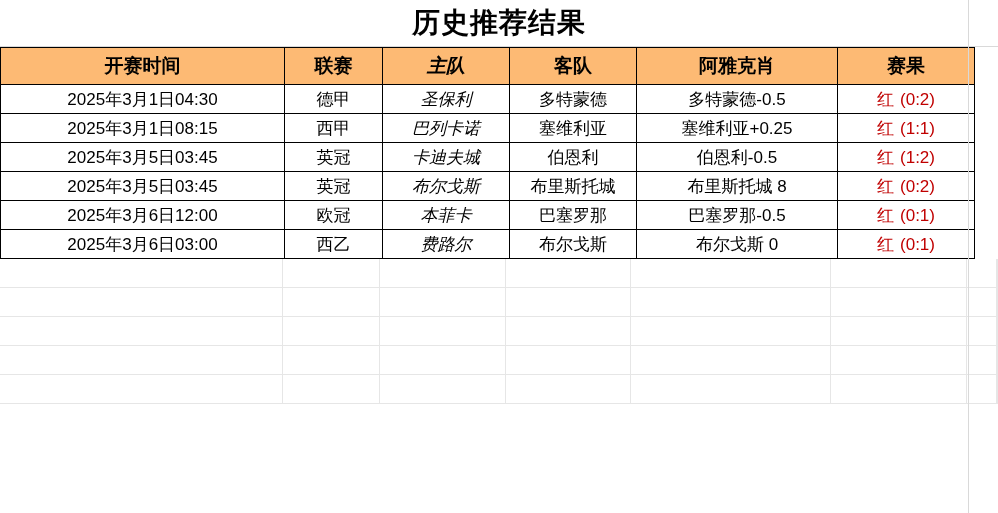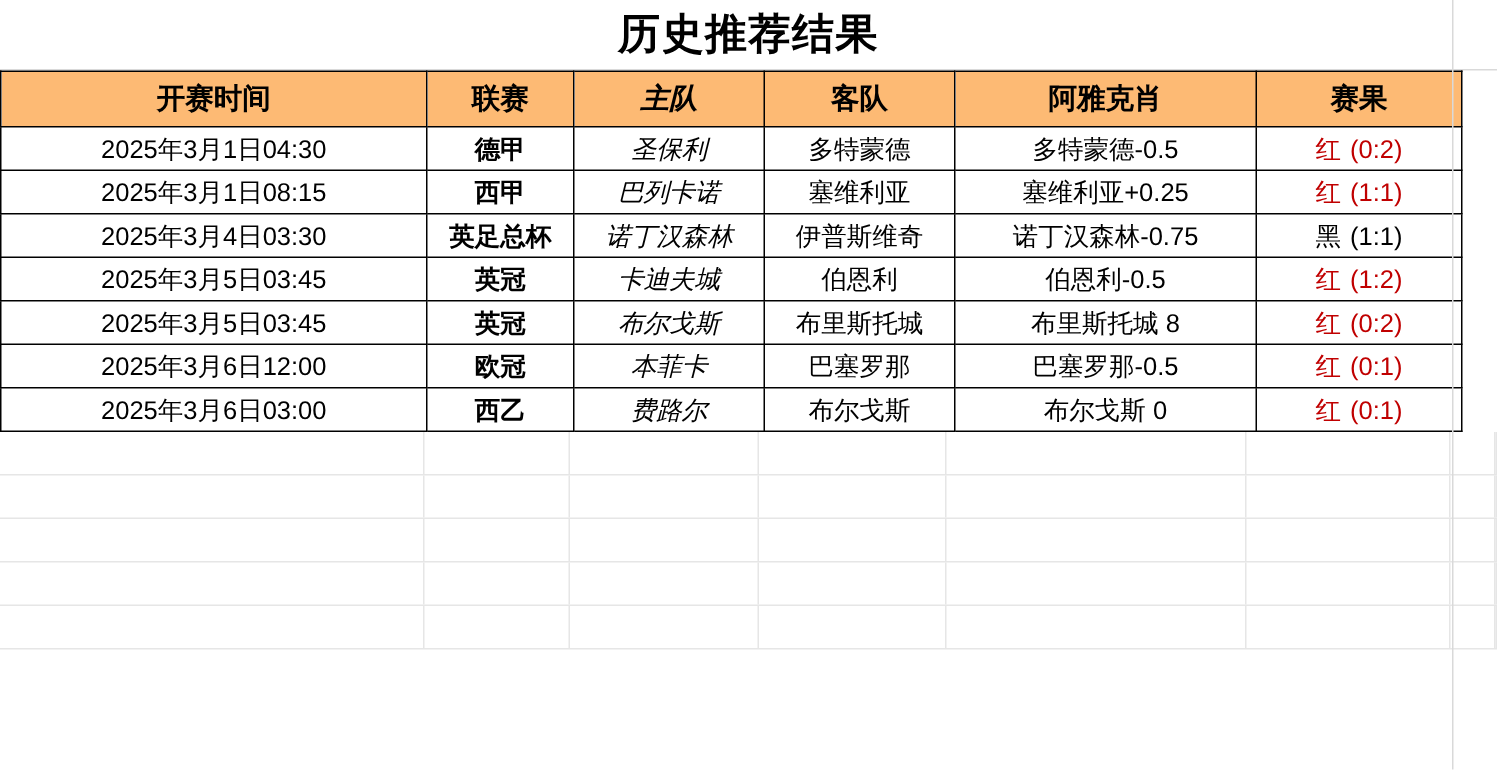--- a/index.html
+++ b/index.html
@@ -50,21 +50,21 @@
     white-space: nowrap;
     overflow: hidden;
   }
   table.grid thead th {
     background: #fdba74;
     font-weight: bold;
     font-size: 19px;
     height: 36px;
   }
   .c-time { width: 283px; }
-  .c-league { width: 97px; font-weight: bold; }
+  .c-league { width: 97px; }
   .c-home { width: 126px; font-style: italic; }
   .c-away { width: 126px; }
   .c-line { width: 200px; }
   .c-result { width: 136px; }
   .res-label { font-weight: normal; }
   .res-score { margin-left: 6px; }
 
   .empty-area {
     width: 998px;
   }
@@ -121,28 +121,20 @@
         </tr>
         <tr>
           <td class="c-time">2025年3月1日08:15</td>
           <td class="c-league">西甲</td>
           <td class="c-home">巴列卡诺</td>
           <td class="c-away">塞维利亚</td>
           <td class="c-line">塞维利亚+0.25</td>
           <td class="c-result" style="color: rgb(192, 0, 0);"><span class="res-label">红</span><span class="res-score">(1:1)</span></td>
         </tr>
         <tr>
-          <td class="c-time">2025年3月4日03:30</td>
-          <td class="c-league">英足总杯</td>
-          <td class="c-home">诺丁汉森林</td>
-          <td class="c-away">伊普斯维奇</td>
-          <td class="c-line">诺丁汉森林-0.75</td>
-          <td class="c-result" style="color: rgb(0, 0, 0);"><span class="res-label">黑</span><span class="res-score">(1:1)</span></td>
-        </tr>
-        <tr>
           <td class="c-time">2025年3月5日03:45</td>
           <td class="c-league">英冠</td>
           <td class="c-home">卡迪夫城</td>
           <td class="c-away">伯恩利</td>
           <td class="c-line">伯恩利-0.5</td>
           <td class="c-result" style="color: rgb(192, 0, 0);"><span class="res-label">红</span><span class="res-score">(1:2)</span></td>
         </tr>
         <tr>
           <td class="c-time">2025年3月5日03:45</td>
           <td class="c-league">英冠</td>

